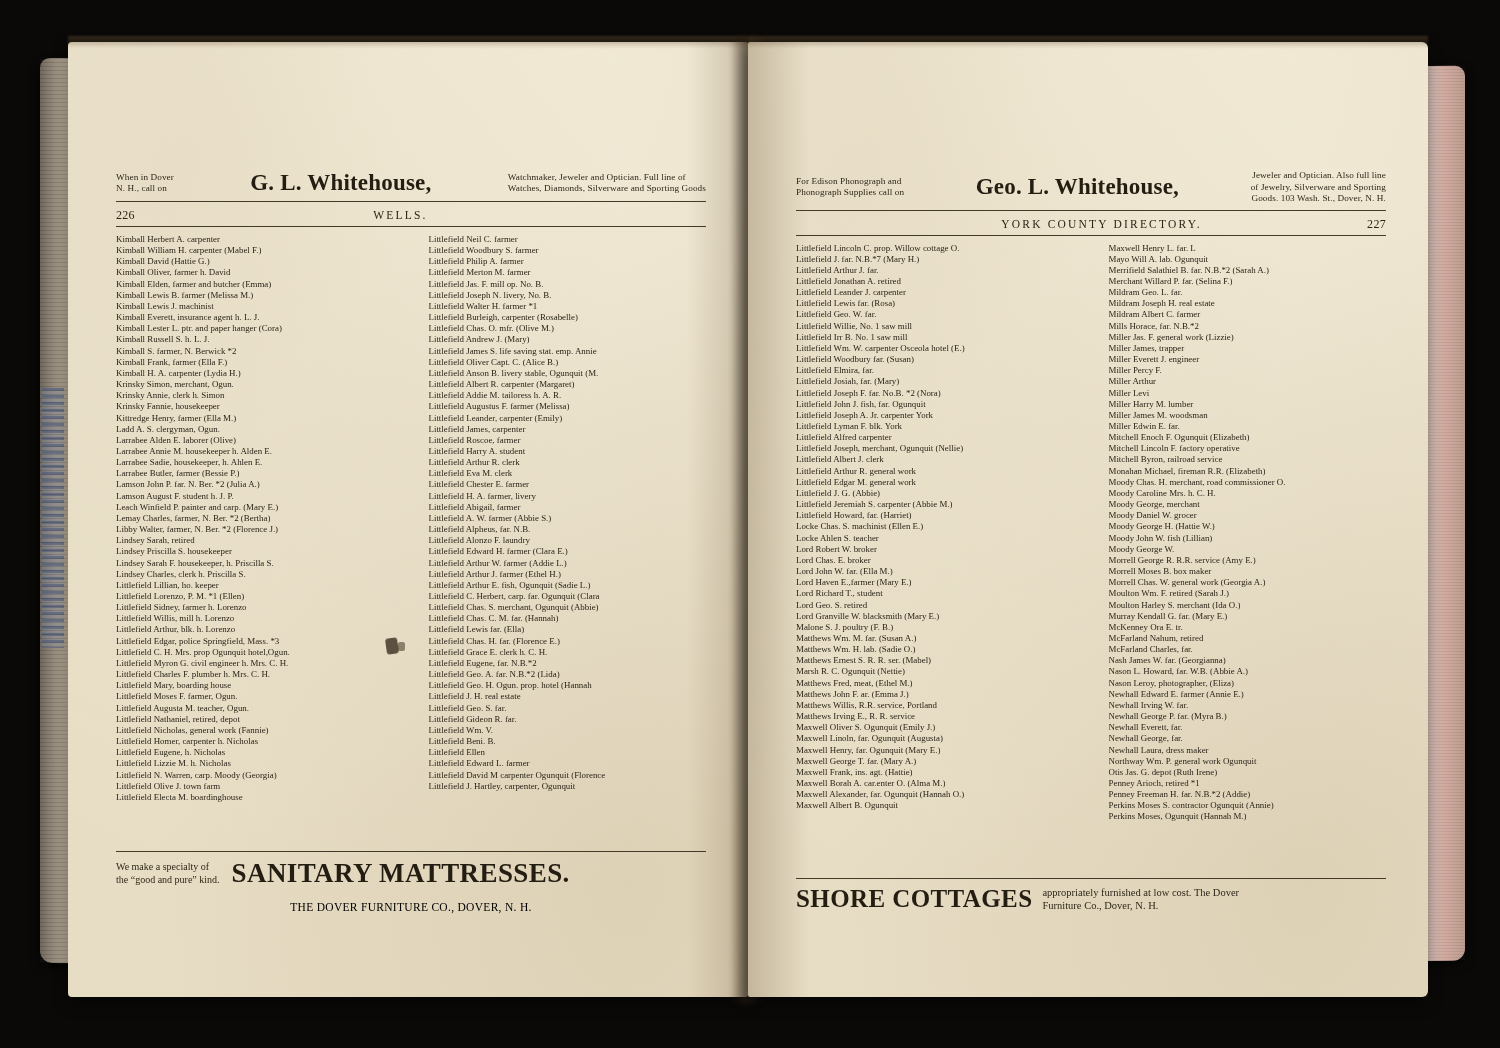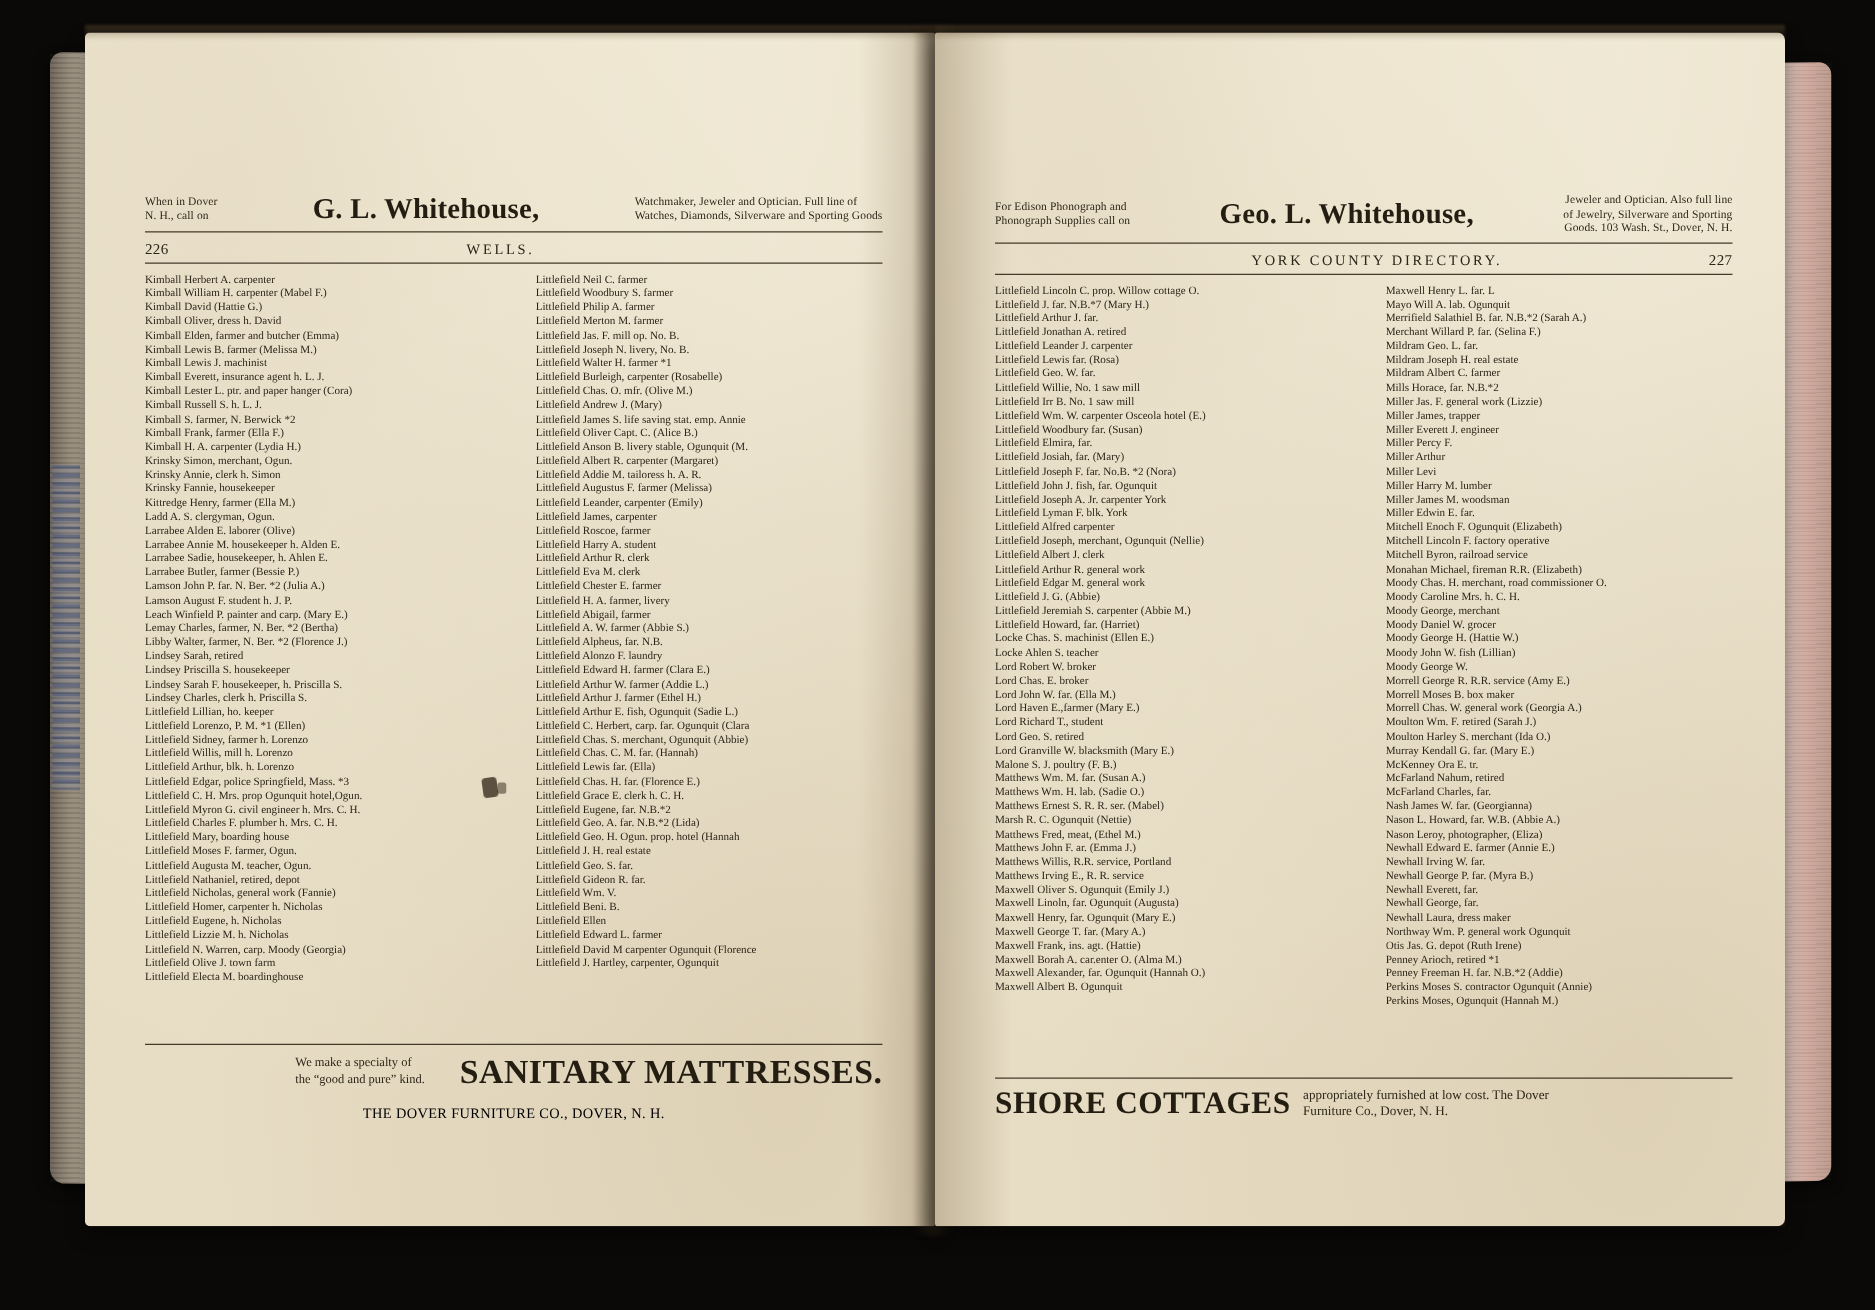--- a/index.html
+++ b/index.html
@@ -17,21 +17,21 @@
     position: relative;
     width: 1500px;
     height: 1048px;
     background: #0a0908;
   }
 
   
   #book {
     position: absolute;
     left: 40px;
-    top: 14px;
+    top: 30px;
     width: 1425px;
     height: 990px;
   }
 
   
   .edge-right {
     position: absolute;
     right: 0px;
     top: 36px;
     width: 62px;
@@ -212,21 +212,21 @@
     white-space: nowrap;
   }
   .footer .tail {
     font-size: 10.5px;
     line-height: 13px;
     color: #2e2719;
     white-space: pre-line;
     font-family: Liberation Serif, serif;
   }
   .footer.left-foot { flex-direction: column; align-items: stretch; }
-  .footer.left-foot .row1 { display:flex; align-items:center; justify-content:flex-end; gap:28px;}
+  .footer.left-foot .row1 { display:flex; align-items:center; justify-content:flex-start; gap:12px;}
   .footer.left-foot .row2 { text-align:center; font-size: 11.5px; letter-spacing:.3px; margin-top:2px;}
 
   .footer.right-foot .big { font-size: 25px; }
 
   
   .smudge{
     position:absolute;
     left: 318px; top: 596px;
     width: 12px; height: 16px;
     background: rgba(45,35,20,.75);
@@ -272,21 +272,21 @@
           <div class="pageno">226</div>
           <div class="title">WELLS.</div>
           <div style="width:40px"></div>
         </div>
 
         <div class="cols">
           <div class="col" id="L1">
               <div class="entry">Kimball Herbert A. carpenter</div>
               <div class="entry">Kimball William H. carpenter (Mabel F.)</div>
               <div class="entry">Kimball David (Hattie G.)</div>
-              <div class="entry">Kimball Oliver, dress h. David</div>
+              <div class="entry">Kimball Oliver, farmer h. David</div>
               <div class="entry">Kimball Elden, farmer and butcher (Emma)</div>
               <div class="entry">Kimball Lewis B. farmer (Melissa M.)</div>
               <div class="entry">Kimball Lewis J. machinist</div>
               <div class="entry">Kimball Everett, insurance agent h. L. J.</div>
               <div class="entry">Kimball Lester L. ptr. and paper hanger (Cora)</div>
               <div class="entry">Kimball Russell S. h. L. J.</div>
               <div class="entry">Kimball S. farmer, N. Berwick *2</div>
               <div class="entry">Kimball Frank, farmer (Ella F.)</div>
               <div class="entry">Kimball H. A. carpenter (Lydia H.)</div>
               <div class="entry">Krinsky Simon, merchant, Ogun.</div>

